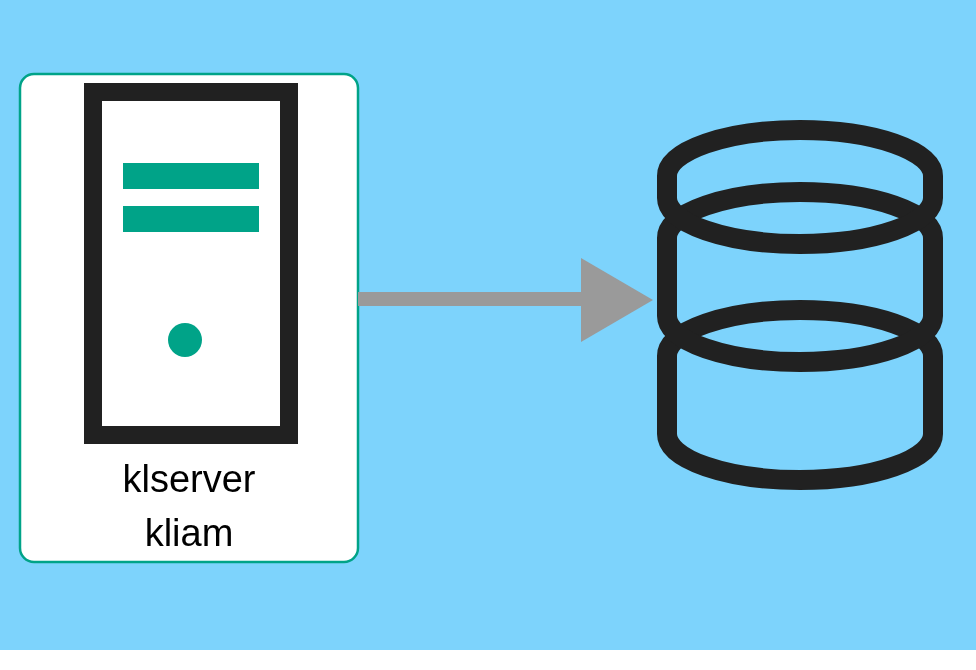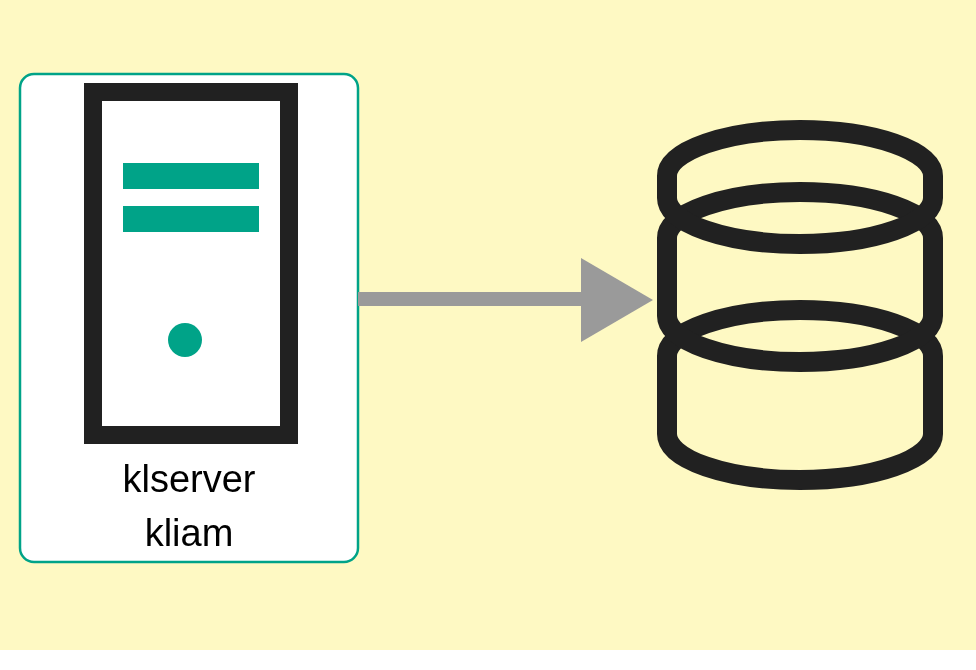--- a/index.html
+++ b/index.html
@@ -10,21 +10,21 @@
   body {
     width: 976px;
     height: 670px;
     overflow: hidden;
     font-family: "Liberation Sans", sans-serif;
   }
   #diagram-canvas {
     position: relative;
     width: 976px;
     height: 650px;
-    background: #fef9c3;
+    background: #7dd3fc;
   }
   #diagram-svg {
     display: block;
     width: 976px;
     height: 670px;
   }
   .node-label {
     font-family: "Liberation Sans", sans-serif;
     font-size: 38px;
     fill: #000000;

